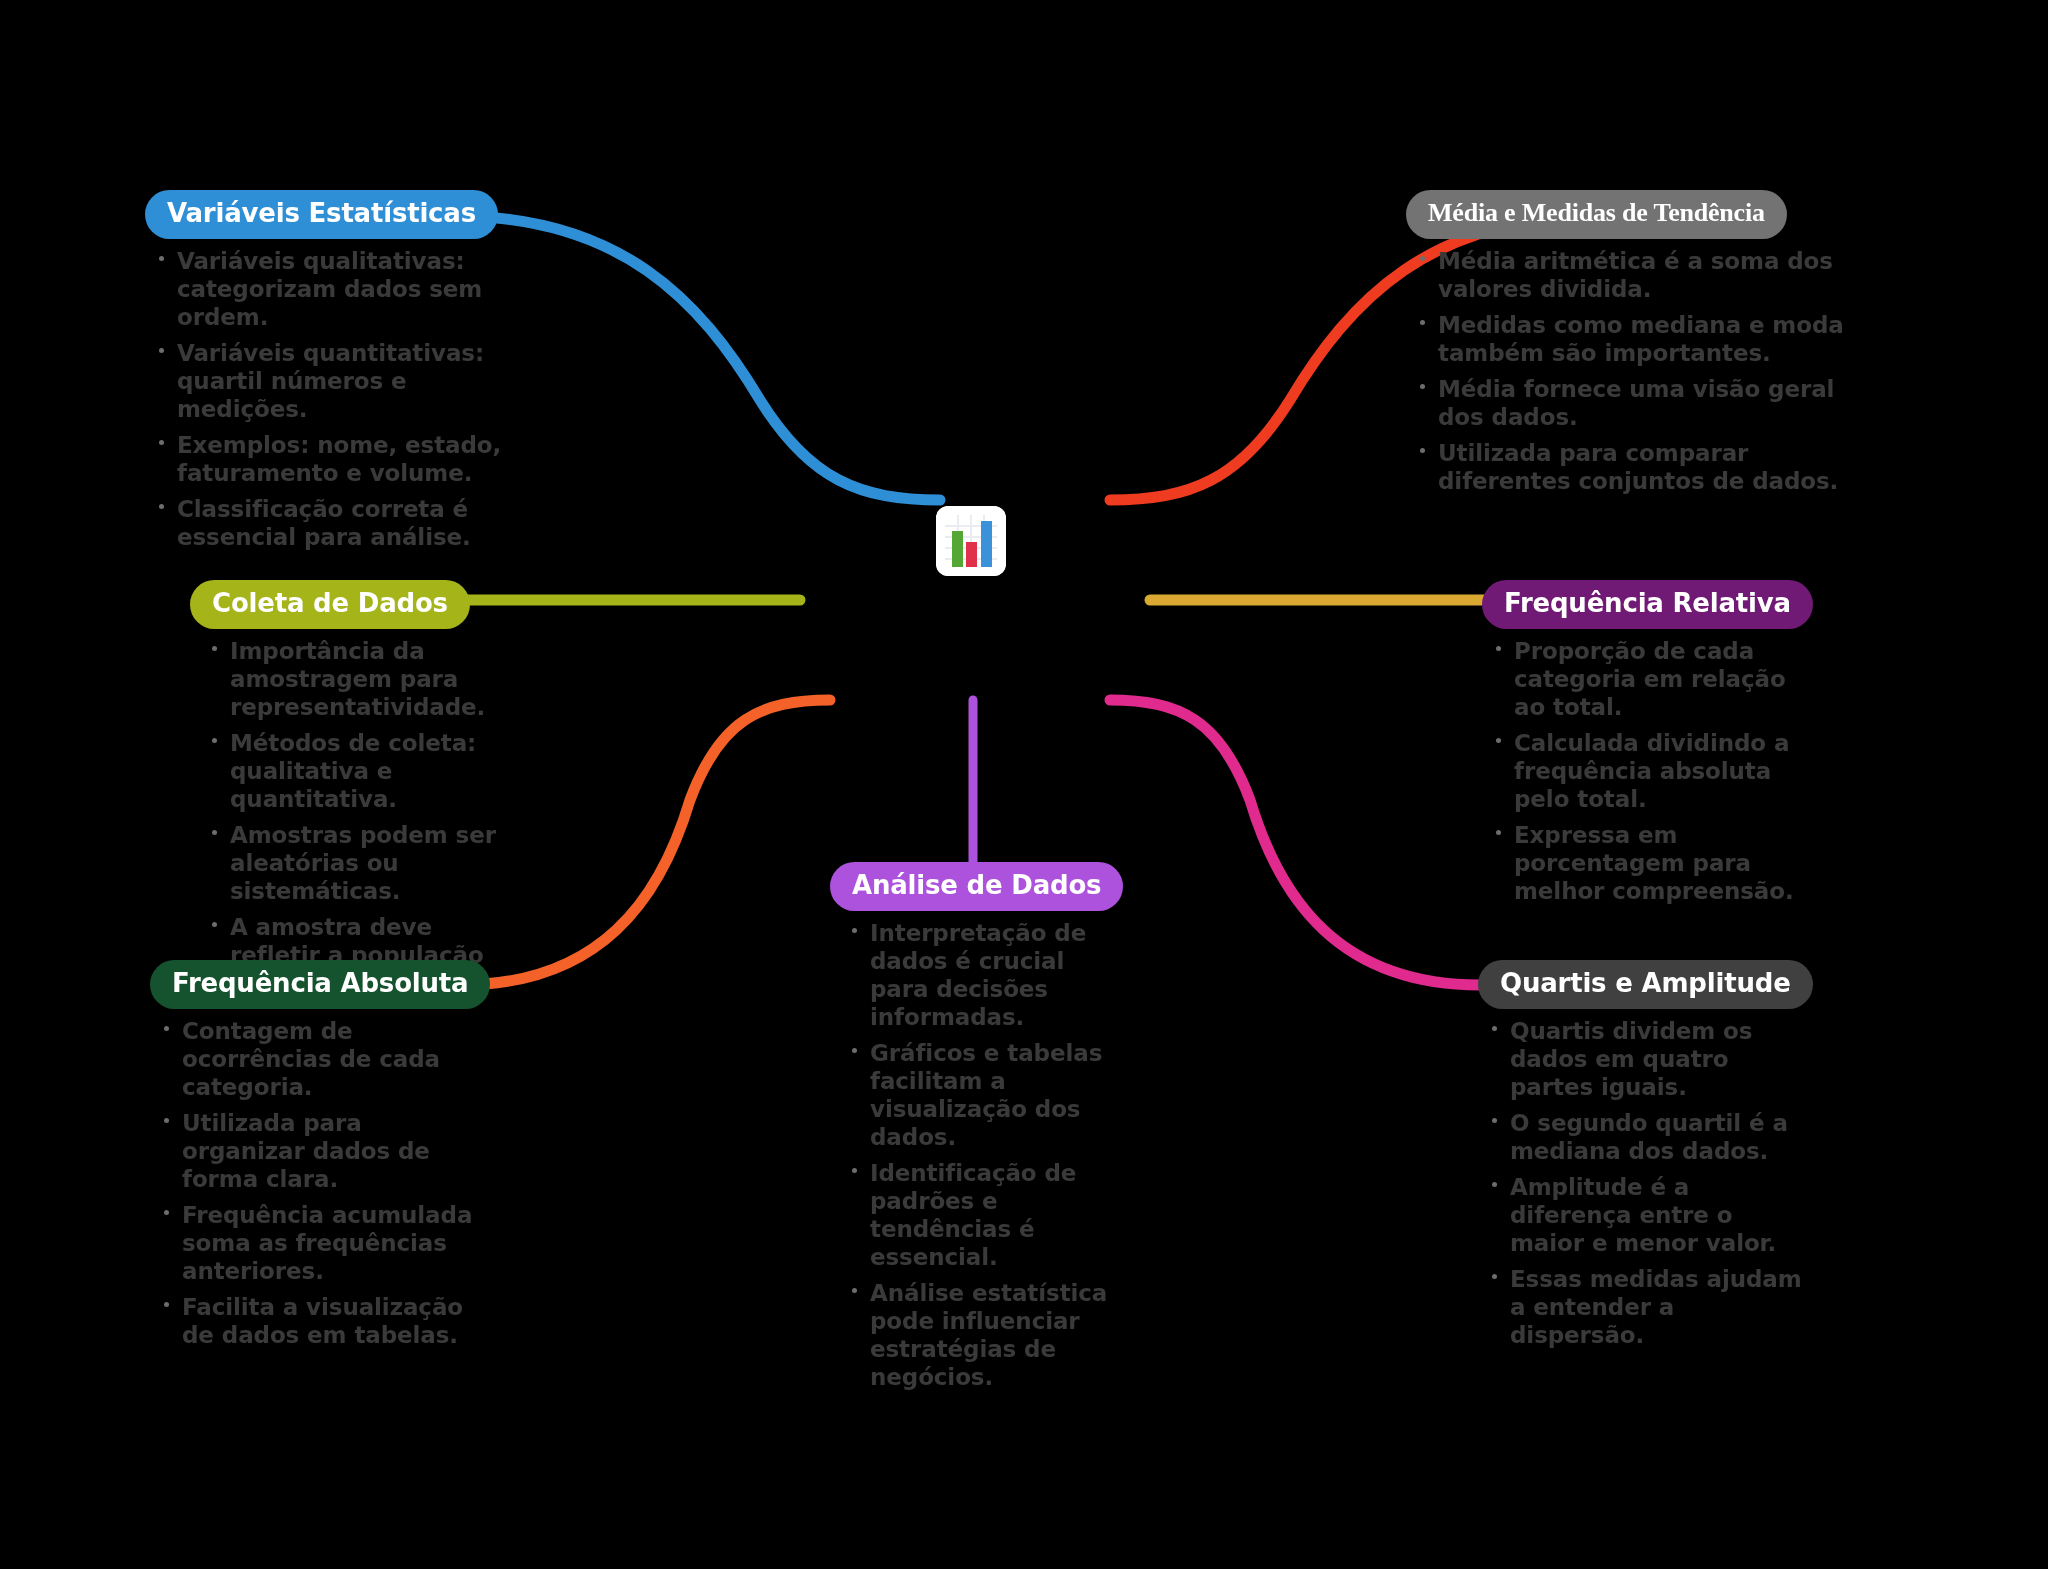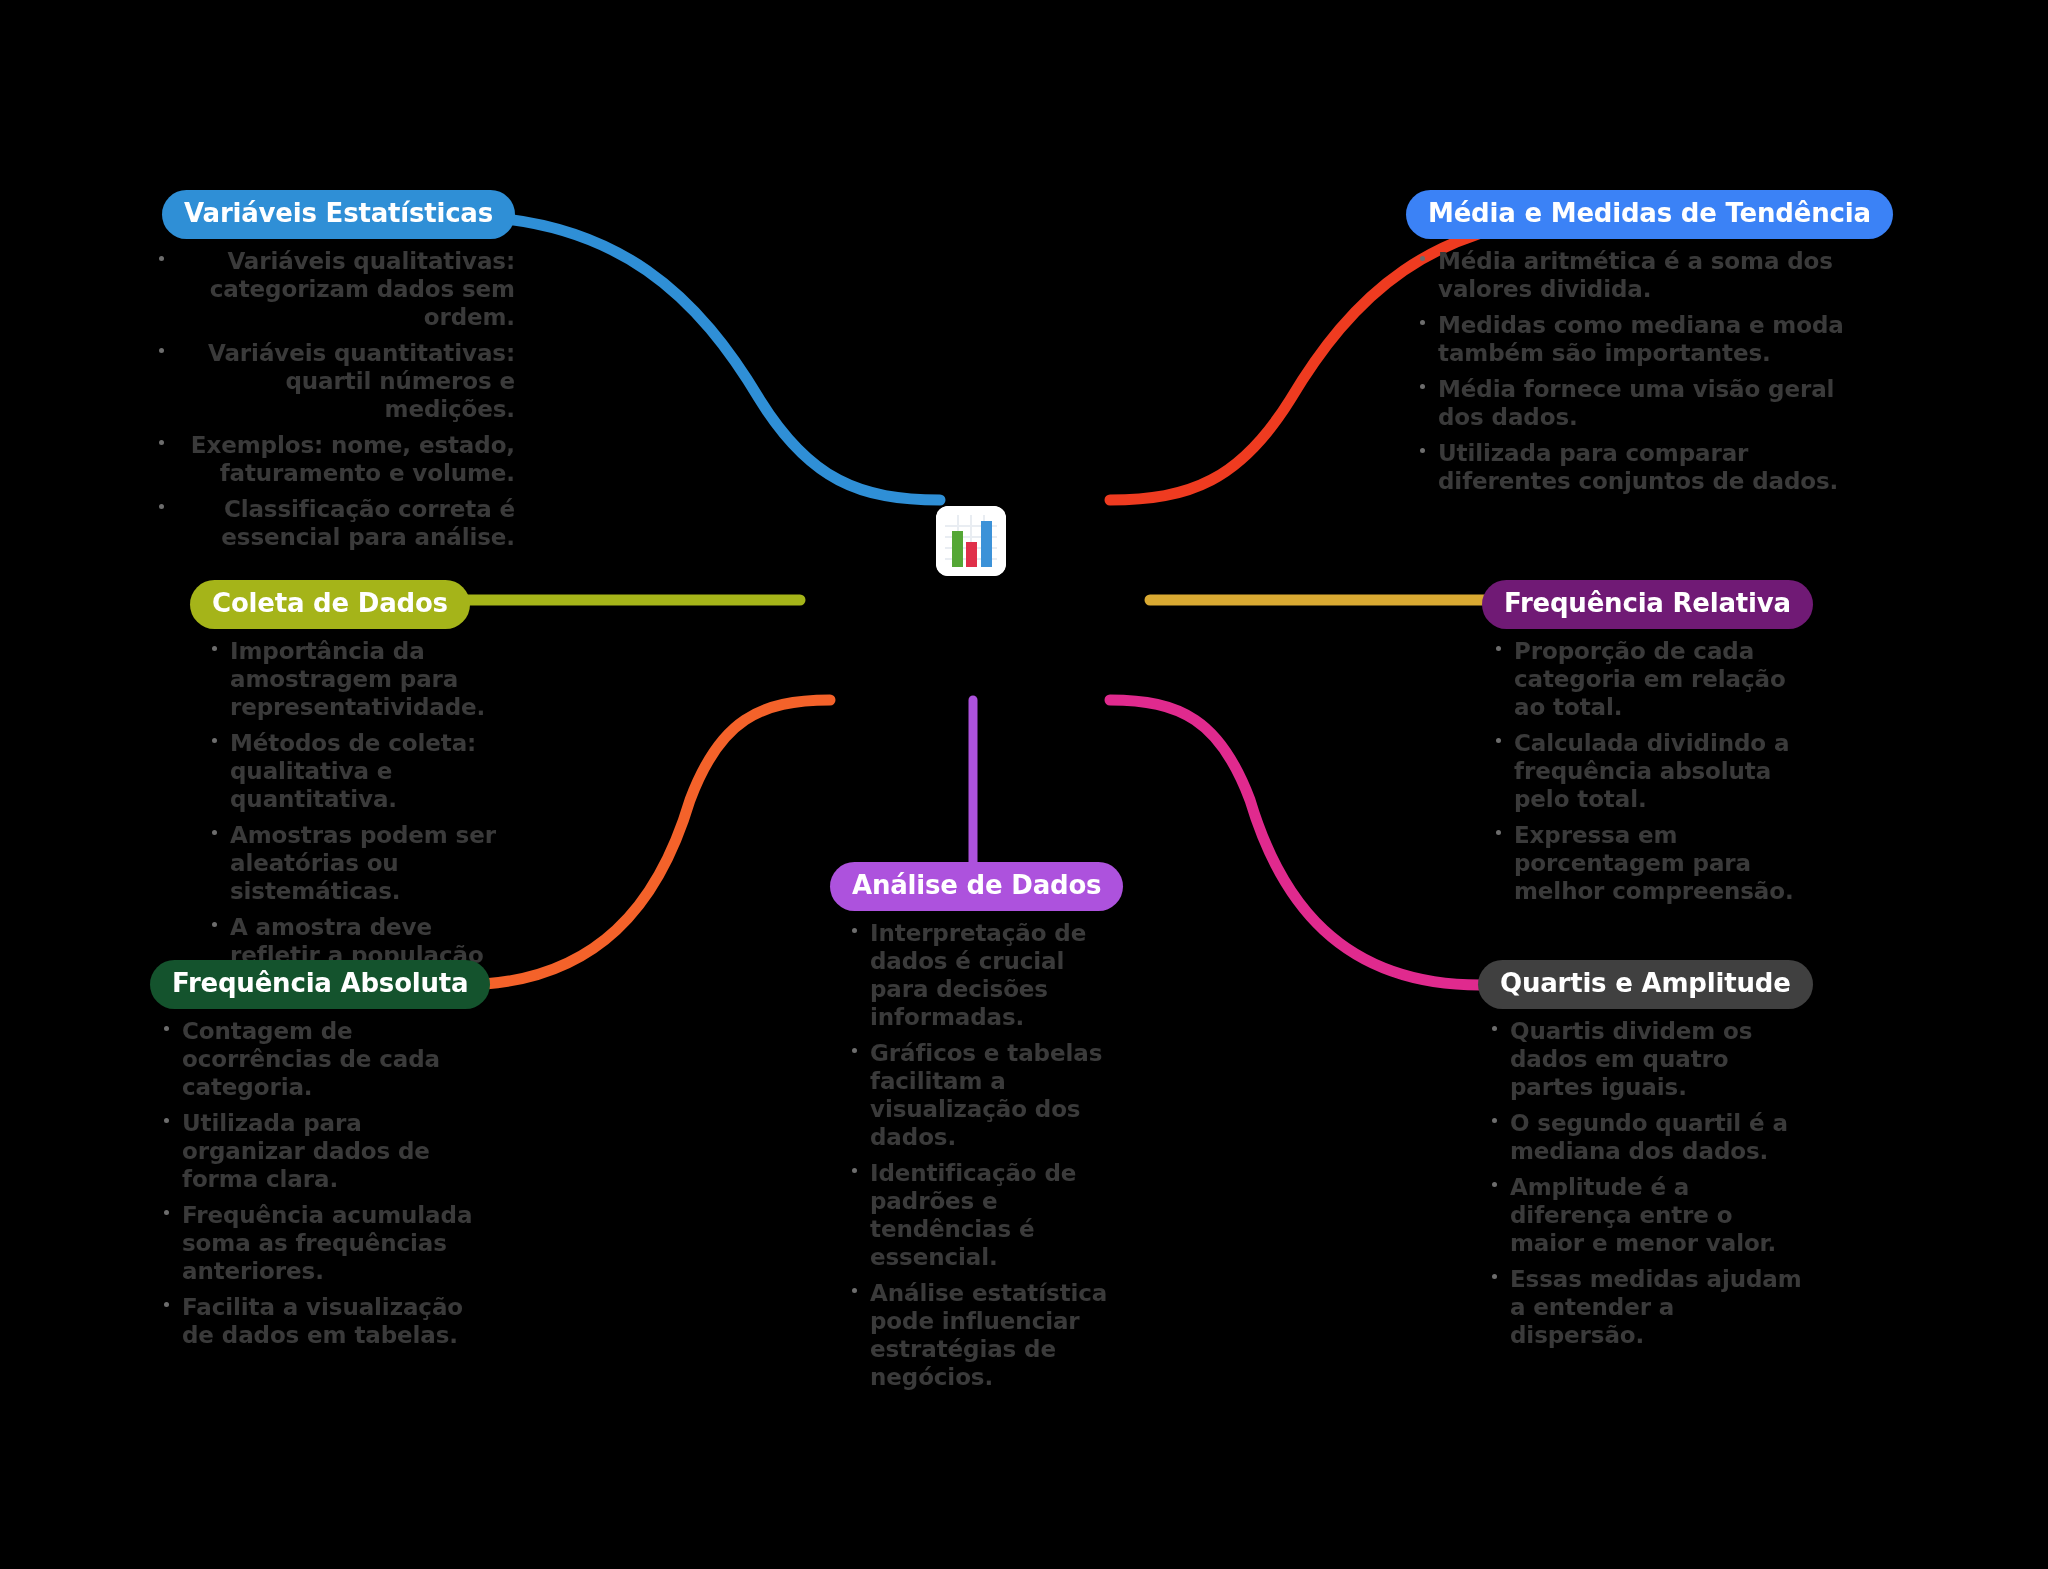--- a/index.html
+++ b/index.html
@@ -44,21 +44,21 @@
   .bullets li:before{
     content:"";
     position:absolute;
     left:4px;top:9px;
     width:5px;height:5px;
     border-radius:50%;
     background:#6d6d6d;
   }
 
   
-  #b-variaveis {left:145px;  top:190px;  width:370px;text-align:right;}
+  #b-variaveis {left:145px;  top:190px;  width:370px;}
   #b-media     {left:1406px; top:190px;  width:440px;}
   #b-coleta    {left:190px;  top:580px;  width:330px;}
   #b-frequencia-relativa{left:1482px; top:580px; width:330px;}
   #b-frequencia-absoluta{left:150px;  top:960px; width:330px;}
   #b-analise   {left:830px;  top:862px;  width:280px;}
   #b-quartis   {left:1478px; top:960px;  width:330px;}
 
   #b-coleta .bullets, #b-analise .bullets{padding-left:18px;}
 
   
@@ -118,21 +118,21 @@
     <div class="pill" style="background: rgb(47, 143, 214);">Variáveis Estatísticas</div>
     <ul class="bullets">
       <li>Variáveis qualitativas: categorizam dados sem ordem.</li>
       <li>Variáveis quantitativas: quartil números e medições.</li>
       <li>Exemplos: nome, estado, faturamento e volume.</li>
       <li>Classificação correta é essencial para análise.</li>
     </ul>
   </div>
 
   <div class="branch" id="b-media">
-    <div class="pill" style="background: #3b82f6;">Média e Medidas de Tendência</div>
+    <div class="pill" style="background: #737373; font-family: Liberation Serif, serif;">Média e Medidas de Tendência</div>
     <ul class="bullets">
       <li>Média aritmética é a soma dos valores dividida.</li>
       <li>Medidas como mediana e moda também são importantes.</li>
       <li>Média fornece uma visão geral dos dados.</li>
       <li>Utilizada para comparar diferentes conjuntos de dados.</li>
     </ul>
   </div>
 
   <div class="branch" id="b-coleta">
     <div class="pill" style="background: rgb(165, 180, 25);">Coleta de Dados</div>

